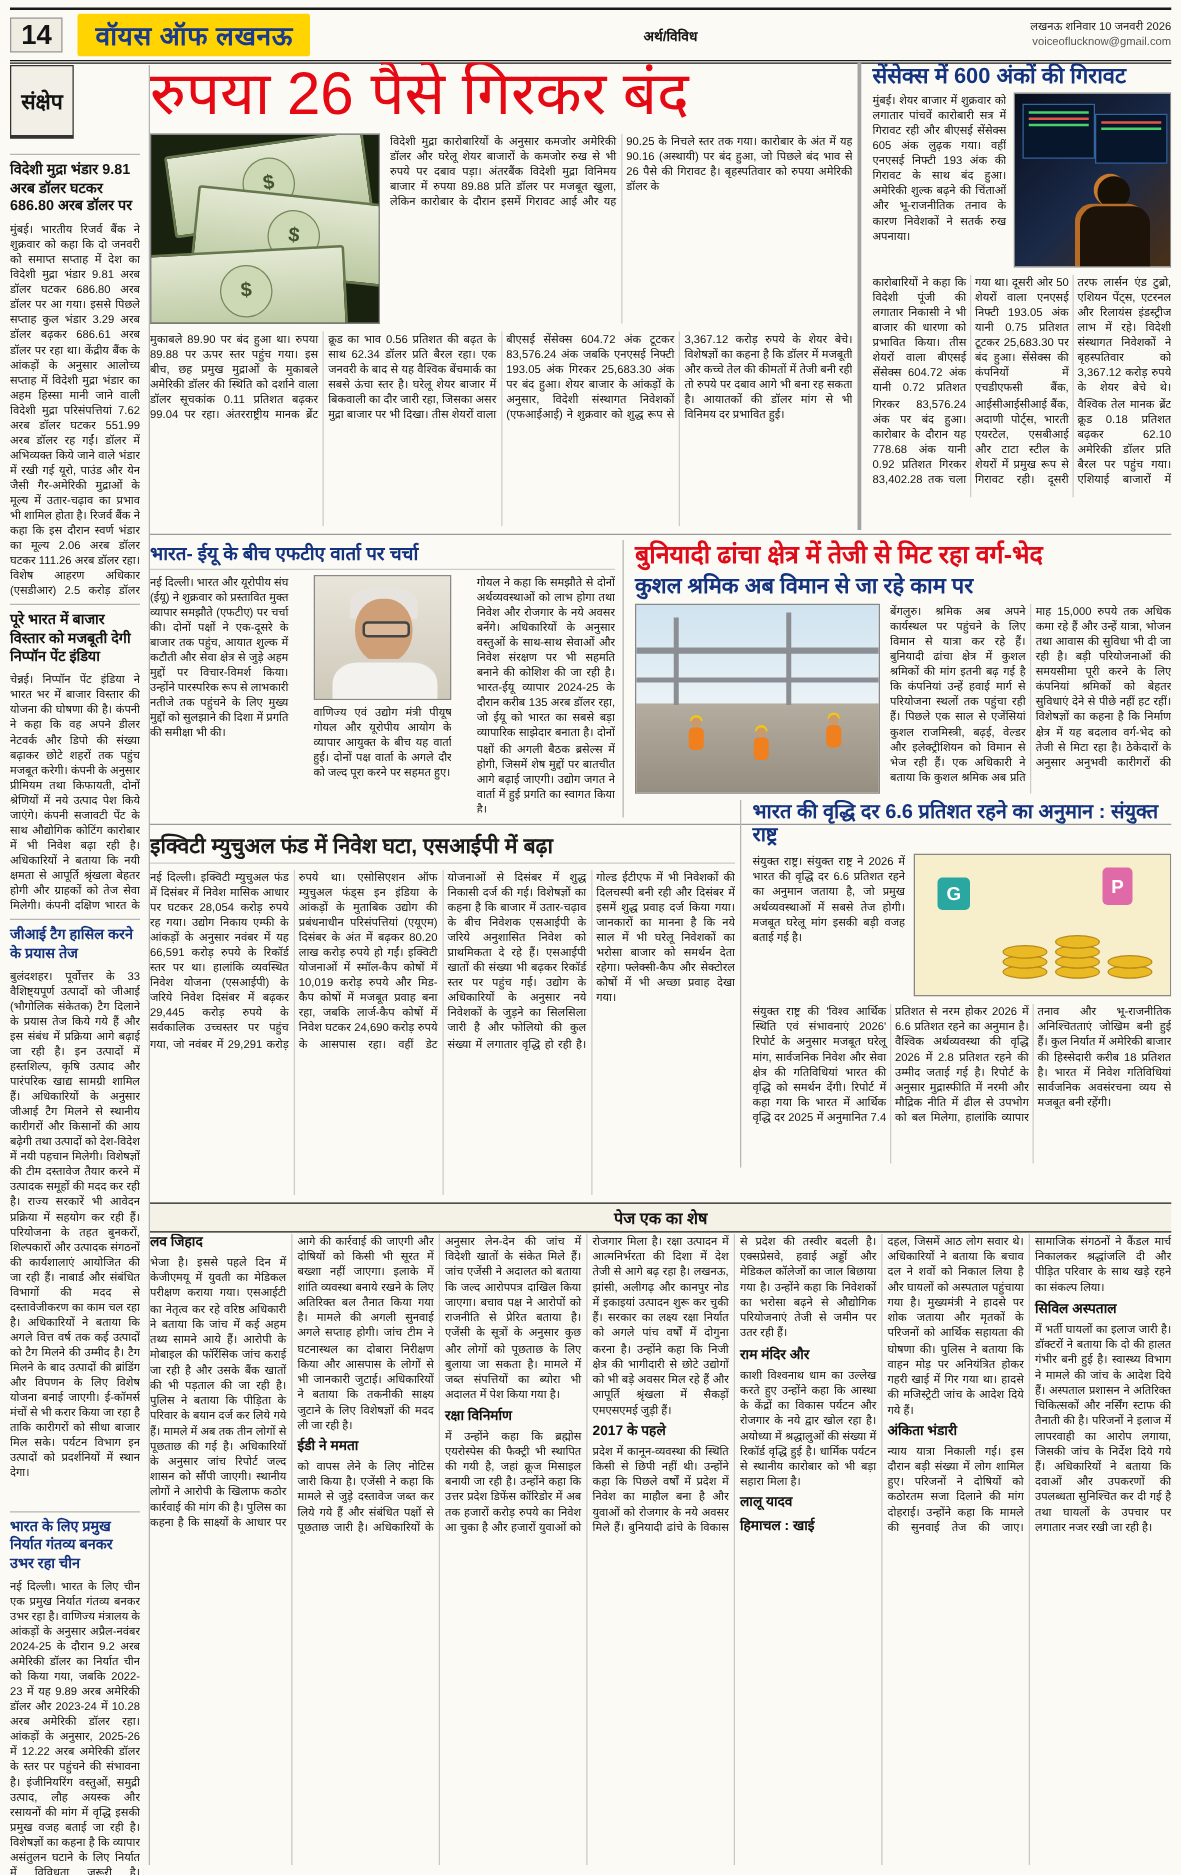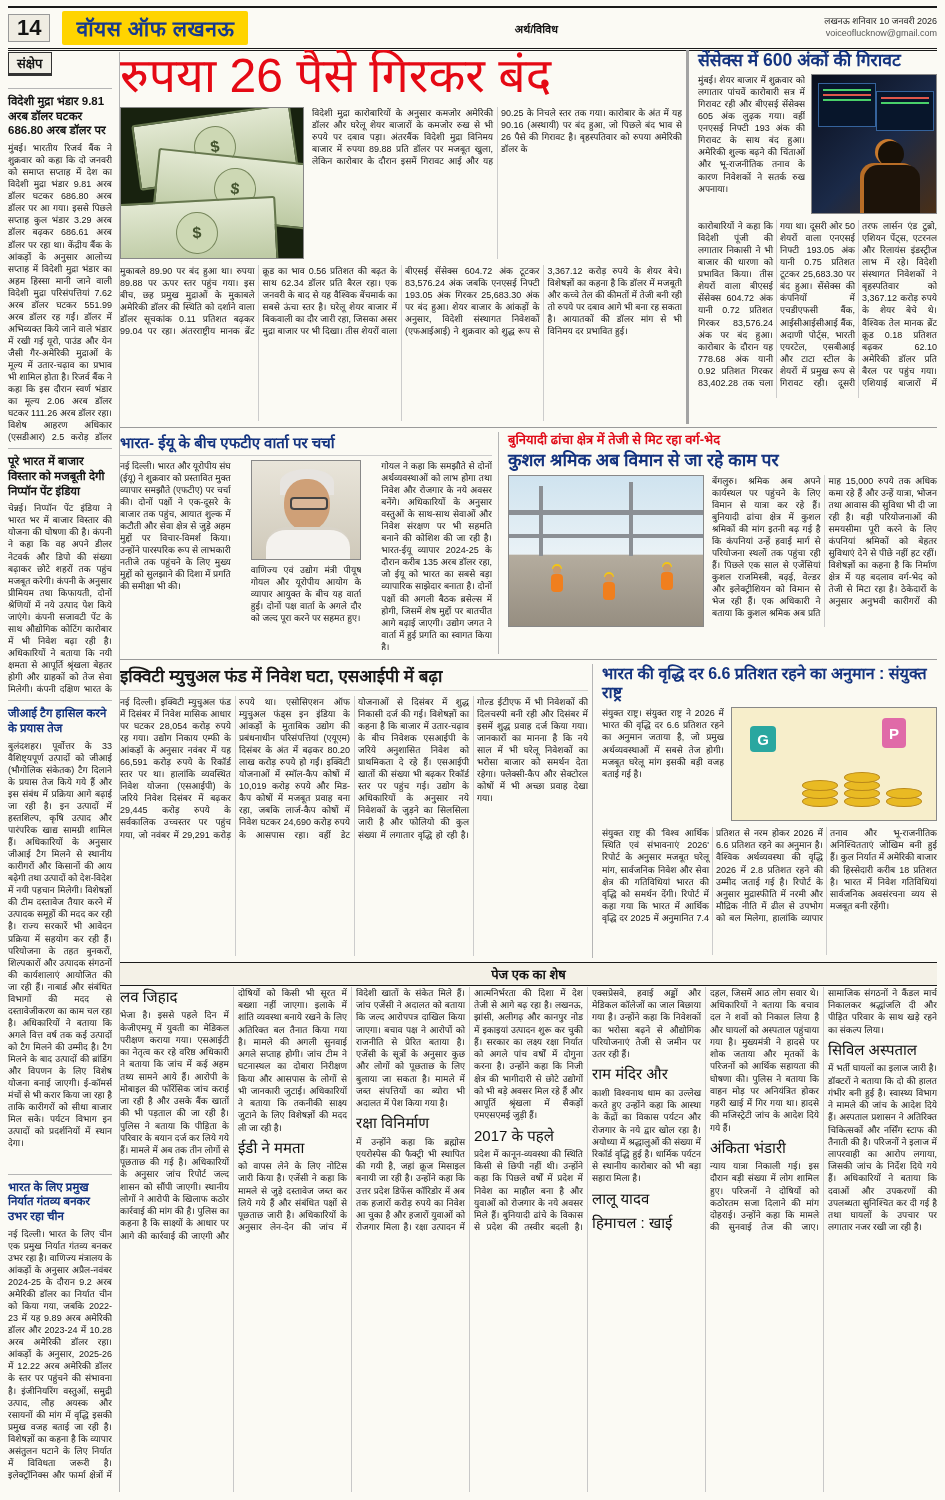--- a/index.html
+++ b/index.html
@@ -16,22 +16,22 @@
   .section{flex:1;text-align:center;font-size:11px;font-weight:800;}
   .dateline{text-align:right;font-size:9px;line-height:1.3;color:#222;}
   .dateline .mail{color:#555;}
   
   .body{font-size:9px;line-height:1.34;text-align:justify;overflow:hidden;}
   .blue{color:#14337f;} .red{color:#e00b18;} .black{color:#141414;}
   .hr{position:absolute;border-top:1px solid #9a9a9a;height:0;}
   
   .sidebar{position:absolute;left:8px;top:52px;width:112px;height:1440px;
            border-right:1px solid #b5b5b5;padding-right:7px;box-sizing:border-box;}
-  .tab{display:inline-block;font-size:13px;font-weight:800;border:1px solid #333;
-       border-bottom:3px solid #333;padding:1px 8px;background:#f1efe6;margin-bottom:6px;}
+  .tab{display:inline-block;font-size:17px;font-weight:800;border:1px solid #333;
+       border-bottom:3px solid #333;padding:16px 8px;background:#f1efe6;margin-bottom:6px;}
   .side-story{border-top:1px solid #b5b5b5;padding-top:5px;margin-top:6px;}
   .side-story:first-of-type{border-top:none;margin-top:0;}
   .st{font-size:11.5px;line-height:1.28;font-weight:800;margin:0 0 4px 0;}
   
   .rupee{position:absolute;left:120px;top:50px;width:562px;height:374px;overflow:hidden;}
   .rupee h1{margin:0;font-size:48px;line-height:1.08;font-weight:400;color:#e50914;}
   .rupee-top{display:flex;gap:8px;height:152px;margin-top:5px;}
   .rupee-top .t1{width:128px;}
   .rupee-top .t2{flex:1;column-count:2;column-gap:8px;column-rule:1px solid #ccc;}
   .rupee-bottom{margin-top:6px;height:156px;column-count:4;column-gap:8px;column-rule:1px solid #ccc;}
@@ -68,60 +68,60 @@
   .fta-grid{display:flex;gap:20px;height:190px;}
   .fta-grid>div{flex:1;}
   .portrait{width:100%;height:100px;background:linear-gradient(#e9e5da,#cfc9ba);margin-bottom:4px;}
   .pt-face{position:absolute;left:32px;top:18px;width:46px;height:52px;border-radius:46% 46% 50% 50%;background:#cfa077;}
   .pt-hair{position:absolute;left:28px;top:8px;width:54px;height:26px;border-radius:50% 50% 0 0;background:#e7e4e0;}
   .pt-glass{position:absolute;left:38px;top:36px;width:34px;height:9px;border:2px solid #444;border-radius:4px;background:rgba(255,255,255,.25);}
   .pt-body{position:absolute;left:14px;top:66px;width:84px;height:36px;border-radius:20px 20px 0 0;background:#f4f2ee;border-top:3px solid #d8d3c8;}
   
   .infra{position:absolute;left:498px;top:432px;width:439px;height:222px;box-sizing:border-box;
          border-left:1px solid #b5b5b5;padding-left:9px;overflow:hidden;}
-  .infra .kicker{margin:0;font-size:13px;font-weight:800;color:#e00b18;line-height:1.2;}
+  .infra .kicker{margin:0;font-size:20px;font-weight:800;color:#e00b18;line-height:1.2;}
   .infra h2{margin:2px 0 5px 0;font-size:17.5px;font-weight:800;color:#14337f;line-height:1.15;}
   .infra-row{display:flex;gap:8px;height:152px;}
   .construction{width:196px;height:152px;background:linear-gradient(#cfe3ef 0%,#eaf2f6 52%,#b4ac9e 53%,#968e81 100%);}
   .beam{position:absolute;background:#8b8f94;}
   .bm1{left:0;top:34px;width:100%;height:5px;}
   .bm2{left:0;top:58px;width:100%;height:4px;}
   .bm3{left:30px;top:10px;width:4px;height:70px;}
   .bm4{left:120px;top:6px;width:4px;height:74px;}
   .worker{position:absolute;width:16px;height:30px;}
   .w-vest{position:absolute;left:2px;top:10px;width:12px;height:18px;border-radius:4px;background:#f07f1e;}
   .w-head{position:absolute;left:4px;top:2px;width:8px;height:8px;border-radius:50%;background:#c99a6d;}
   .w-helm{position:absolute;left:3px;top:0px;width:10px;height:5px;border-radius:5px 5px 0 0;background:#f3c613;}
   .wk1{left:40px;top:88px;} .wk2{left:92px;top:96px;} .wk3{left:150px;top:86px;}
   .infra-row .t{flex:1;column-count:2;column-gap:8px;column-rule:1px solid #ccc;}
   
   .mf{position:absolute;left:120px;top:664px;width:468px;height:294px;overflow:hidden;}
   .mf h2{margin:0 0 5px 0;font-size:17px;font-weight:800;color:#1b1b1b;border-bottom:1px solid #ccc;padding-bottom:3px;}
   .mf .body{height:260px;column-count:4;column-gap:8px;column-rule:1px solid #ccc;}
   
-  .un{position:absolute;left:592px;top:664px;width:345px;height:294px;box-sizing:border-box;
+  .un{position:absolute;left:592px;top:640px;width:345px;height:294px;box-sizing:border-box;
       border-left:1px solid #b5b5b5;padding-left:9px;overflow:hidden;}
   .un h2{margin:0 0 5px 0;font-size:16px;font-weight:800;color:#14337f;line-height:1.2;}
   .un-top{display:flex;gap:7px;height:114px;}
   .un-top .t{flex:1;}
   .coins{width:206px;height:114px;background:#f7eecb;}
   .coin{position:absolute;width:34px;height:9px;background:#e9ba23;border:1px solid #b9881a;border-radius:50%;}
   .blk{position:absolute;font-weight:800;color:#fff;display:flex;align-items:center;justify-content:center;
        border-radius:4px;font-size:15px;}
   .blkG{left:18px;top:18px;width:26px;height:26px;background:#2aa7a0;}
   .blkP{left:150px;top:10px;width:24px;height:30px;background:#e06aa8;}
   .un-bottom{margin-top:6px;height:128px;column-count:3;column-gap:7px;column-rule:1px solid #ccc;}
   
   .strip{position:absolute;left:120px;top:962px;width:817px;border-top:1.5px solid #1a1a1a;
          border-bottom:1.5px solid #1a1a1a;text-align:center;font-size:13px;font-weight:800;
          padding:2px 0;background:#f4f1e7;}
   .cont-flow{position:absolute;left:120px;top:987px;width:817px;height:505px;overflow:hidden;
              column-count:7;column-gap:9px;column-rule:1px solid #c8c8c8;
              font-size:9px;line-height:1.36;text-align:justify;}
-  .ci h4{margin:4px 0 2px 0;font-size:15px;font-weight:400;color:#111;}
+  .ci h4{margin:4px 0 2px 0;font-size:11px;font-weight:700;color:#111;}
   .ci:first-child h4{margin-top:0;}
 </style>
 </head>
 <body>
 
 <div class="page">
 
   <header class="masthead">
     <div class="pageno">14</div>
     <div class="paper">वॉयस ऑफ लखनऊ</div>

